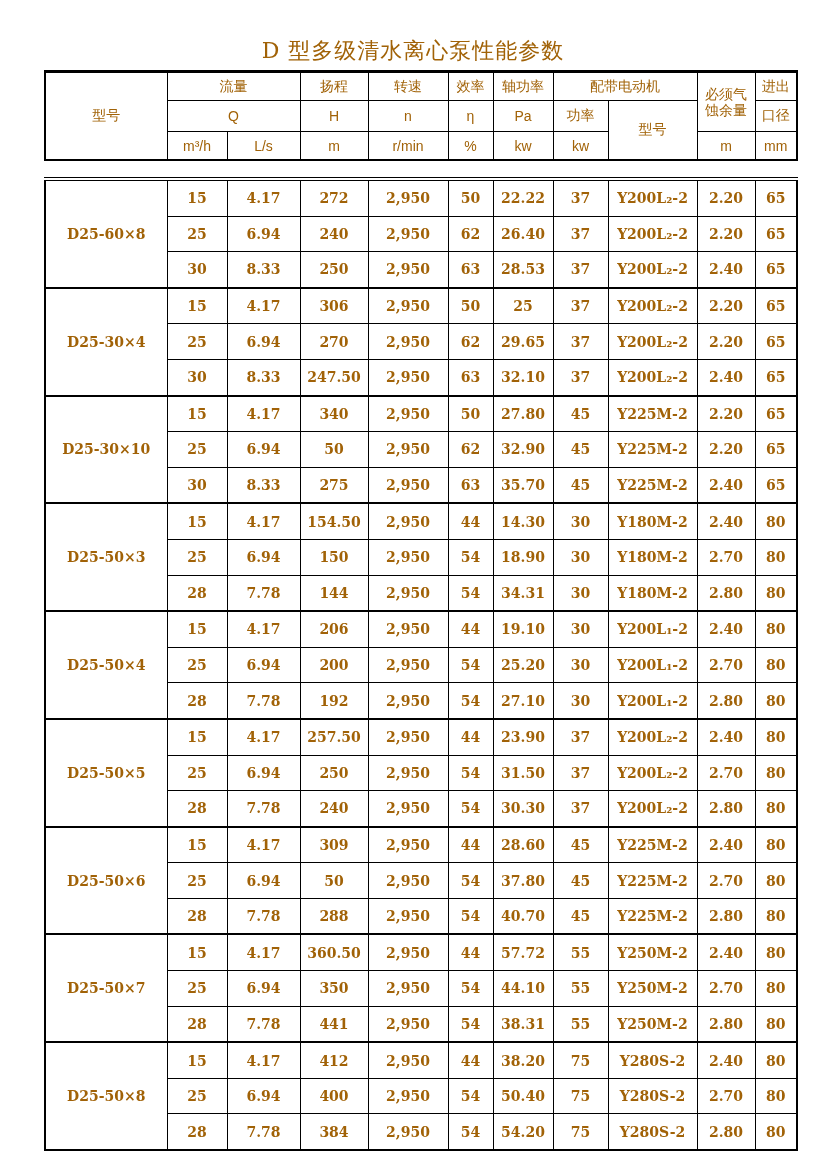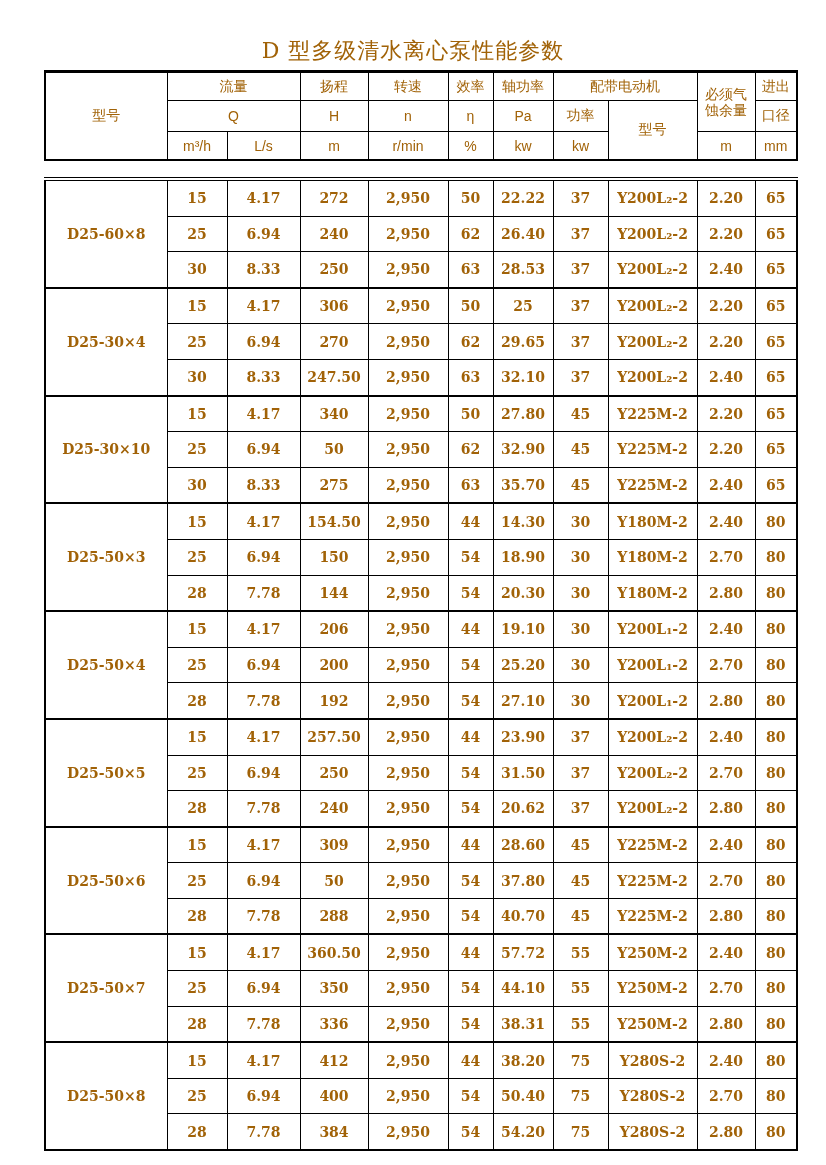--- a/index.html
+++ b/index.html
@@ -237,21 +237,21 @@
           <td>Y180M-2</td>
           <td>2.70</td>
           <td>80</td>
         </tr>
         <tr>
           <td>28</td>
           <td>7.78</td>
           <td>144</td>
           <td>2,950</td>
           <td>54</td>
-          <td>20.30</td>
+          <td>34.31</td>
           <td>30</td>
           <td>Y180M-2</td>
           <td>2.80</td>
           <td>80</td>
         </tr>
         <tr class="group-start">
           <td rowspan="3" class="model-cell">D25-50×4</td>
           <td>15</td>
           <td>4.17</td>
           <td>206</td>
@@ -311,21 +311,21 @@
           <td>Y200L₂-2</td>
           <td>2.70</td>
           <td>80</td>
         </tr>
         <tr>
           <td>28</td>
           <td>7.78</td>
           <td>240</td>
           <td>2,950</td>
           <td>54</td>
-          <td>20.62</td>
+          <td>30.30</td>
           <td>37</td>
           <td>Y200L₂-2</td>
           <td>2.80</td>
           <td>80</td>
         </tr>
         <tr class="group-start">
           <td rowspan="3" class="model-cell">D25-50×6</td>
           <td>15</td>
           <td>4.17</td>
           <td>309</td>
@@ -382,21 +382,21 @@
           <td>54</td>
           <td>44.10</td>
           <td>55</td>
           <td>Y250M-2</td>
           <td>2.70</td>
           <td>80</td>
         </tr>
         <tr>
           <td>28</td>
           <td>7.78</td>
-          <td>336</td>
+          <td>441</td>
           <td>2,950</td>
           <td>54</td>
           <td>38.31</td>
           <td>55</td>
           <td>Y250M-2</td>
           <td>2.80</td>
           <td>80</td>
         </tr>
         <tr class="group-start">
           <td rowspan="3" class="model-cell">D25-50×8</td>

